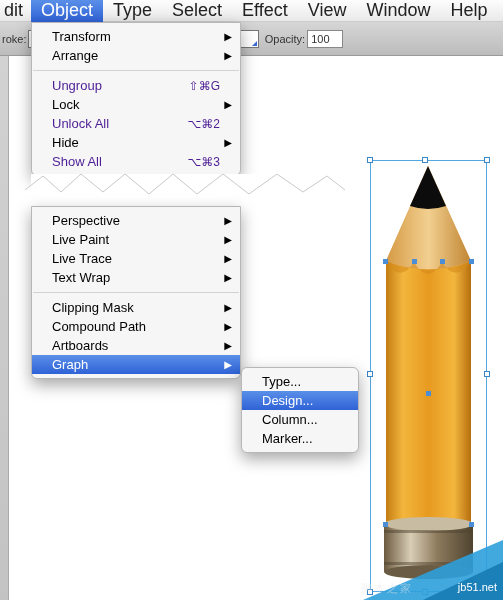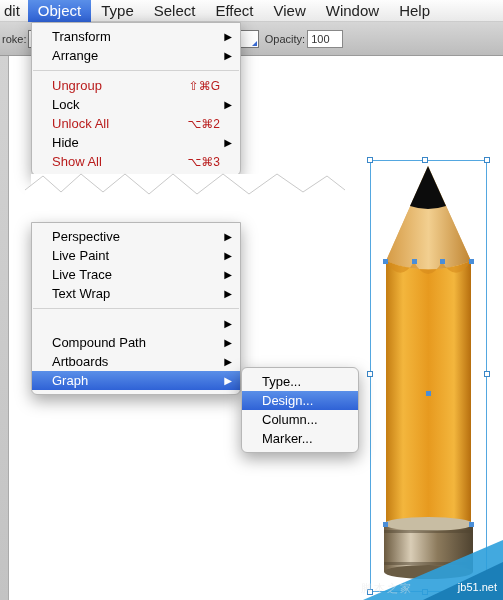--- a/index.html
+++ b/index.html
@@ -1,19 +1,19 @@
 <!DOCTYPE html>
 <html><head>
 <meta charset="utf-8">
 <style>
 * { box-sizing: border-box; margin: 0; padding: 0; font-family: "Lucida Grande", "Helvetica Neue", Arial, sans-serif; -webkit-font-smoothing: antialiased; }
 body { width: 503px; height: 600px; background: #fff; overflow: hidden; position: relative; }
 
 
-.menubar { height: 22px; background: linear-gradient(#fdfdfd,#e9e9e9); display: flex; align-items: center; font-size: 15px; color: #222; border-bottom: 1px solid #ccc; }
+.menubar { height: 22px; background: linear-gradient(#fdfdfd,#e9e9e9); display: flex; align-items: center; font-size: 18px; color: #222; border-bottom: 1px solid #ccc; }
 .menubar .mitem { padding: 0 10px; height: 22px; display: flex; align-items: center; cursor: default; }
 .menubar .mitem.active { background: linear-gradient(#5a8fe8,#2f62d6); color: #fff; }
 .menubar .mitem.first { padding-left: 4px; padding-right: 8px; }
 
 
 .strip { height: 34px; background: linear-gradient(#d6d6d6,#bcbcbc); border-bottom: 1px solid #9a9a9a; display: flex; align-items: center; font-size: 11px; color: #333; padding-left: 2px; }
 .strip .lbl { margin-right: 2px; }
 .segbtn { display: inline-flex; border: 1px solid #8a8a8a; border-radius: 4px; overflow: hidden; background: linear-gradient(#fafafa,#dcdcdc); height: 20px; }
 .segbtn span { width: 20px; height: 18px; display: flex; align-items: center; justify-content: center; border-right: 1px solid #aaa; font-size: 10px; }
 .segbtn span:last-child { border-right: none; }
@@ -23,21 +23,21 @@
 .brush .line { width: 32px; height: 1px; background: #222; }
 .brush .dd { font-size: 8px; color: #444; }
 .opfield { width: 36px; height: 18px; border: 1px solid #888; background: #fff; padding: 0 3px; font-size: 11px; display: flex; align-items: center; }
 
 
 .toolcol { position: absolute; left: 0; top: 56px; width: 9px; bottom: 0; background: linear-gradient(#d2d2d2,#c3c3c3); border-right: 1px solid #aaa; }
 
 
 .menu { position: absolute; background: #f6f6f6; border: 1px solid #b7b7b7; border-radius: 0 0 6px 6px; box-shadow: 0 6px 16px rgba(0,0,0,.35); font-size: 13px; color: #000; padding: 4px 0; }
 .menu .row { display: flex; align-items: center; height: 19px; padding: 0 20px 0 20px; white-space: nowrap; position: relative; }
-.menu .row.disabled { color: #b91c1c; }
+.menu .row.disabled { color: #4c1d95; }
 .menu .row.highlight { background: linear-gradient(#5a8fe8,#2f62d6); color: #fff; }
 .menu .row .sc { margin-left: auto; padding-left: 26px; font-size: 12px; color: inherit; }
 .menu .row .arrow { position: absolute; right: 8px; font-size: 10px; }
 .menu .sep { height: 1px; margin: 5px 1px; background: #d2d2d2; }
 
 #menu1 { left: 31px; top: 22px; width: 210px; }
 #menu2 { left: 241px; top: 360px; width: 118px; border-radius: 6px; margin-top: 7px; }
 
 
 .tear { position: absolute; left: 31px; top: 174px; width: 300px; height: 38px; background: #fff; }
@@ -193,39 +193,40 @@
     </div>
 </div>
 
 <div class="tear">
   <svg width="320" height="46">
     <path d="M0 22 L18 8 L36 24 L56 6 L78 24 L100 6 L124 26 L148 6 L172 26 L198 6 L224 26 L252 6 L278 24 L302 8 L320 22 L320 46 L0 46 Z" fill="#fff"></path>
     <path d="M0 22 L18 8 L36 24 L56 6 L78 24 L100 6 L124 26 L148 6 L172 26 L198 6 L224 26 L252 6 L278 24 L302 8 L320 22" fill="none" stroke="#c9c9c9" stroke-width="1"></path>
   </svg>
 </div>
 
-<div class="menu" style="left:31px; top:222px; width:210px; border-radius:0 0 6px 6px;">
+<div class="menu" style="left:31px; top:206px; width:210px; border-radius:0 0 6px 6px;">
   <div class="row">
       <span>Perspective</span>
       <span class="arrow">▶</span>
     </div>
   <div class="row">
       <span>Live Paint</span>
       <span class="arrow">▶</span>
     </div>
   <div class="row">
       <span>Live Trace</span>
       <span class="arrow">▶</span>
     </div>
   <div class="row">
       <span>Text Wrap</span>
       <span class="arrow">▶</span>
     </div>
   <div class="sep"></div>
   <div class="row">
+      <span>Clipping Mask</span>
       <span class="arrow">▶</span>
     </div>
   <div class="row">
       <span>Compound Path</span>
       <span class="arrow">▶</span>
     </div>
   <div class="row">
       <span>Artboards</span>
       <span class="arrow">▶</span>
     </div>

